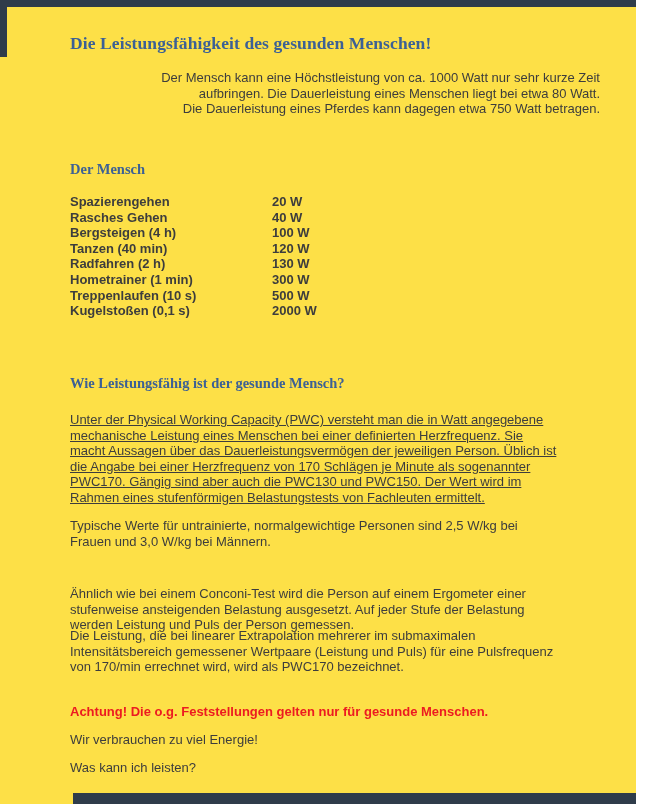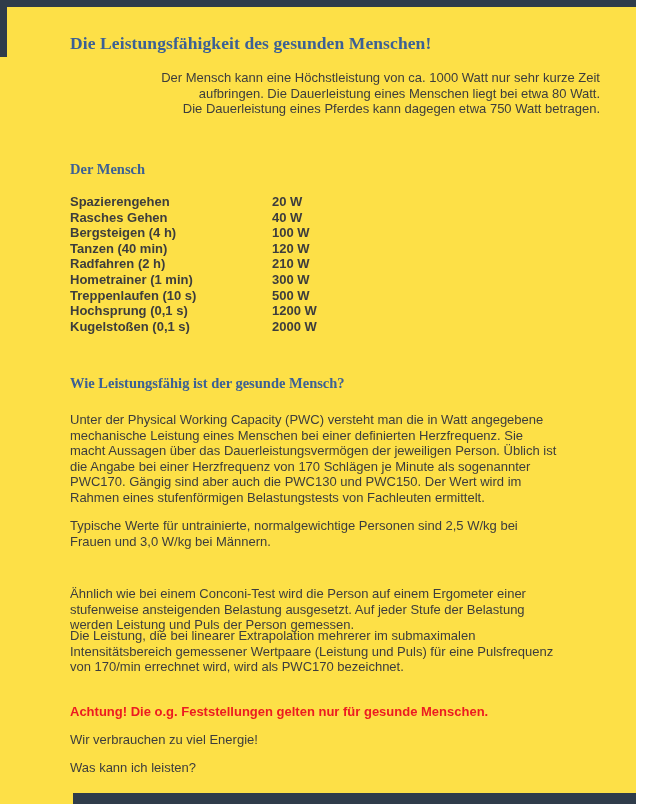--- a/index.html
+++ b/index.html
@@ -41,21 +41,21 @@
 
   .body-par {
     margin: 0;
     width: 530px;
     font-size: 13px;
     line-height: 15.6px;
     white-space: pre-line;
     color: #3d3d3d;
   }
   .p-intro { top: 70px; text-align: right; }
-  .p-pwc0  { top: 412px; }
+  .p-pwc0  { top: 412px; text-decoration: underline; }
   .p-pwc1  { top: 518px; }
   .p-pwc2  { top: 586px; }
   .p-pwc3  { top: 628px; }
 
   .activity-table { top: 194px; width: 380px; }
   .t-row { position: relative; height: 15.6px; font-weight: bold; font-size: 13px; line-height: 15.6px; }
   .t-row .act { position: absolute; left: 0; white-space: nowrap; }
   .t-row .val { position: absolute; left: 202px; white-space: nowrap; text-align: right; }
 
   .warning {
@@ -99,33 +99,29 @@
     <div class="t-row">
       <span class="act">Bergsteigen (4 h)</span>
       <span class="val">100 W</span>
     </div>
     <div class="t-row">
       <span class="act">Tanzen (40 min)</span>
       <span class="val">120 W</span>
     </div>
     <div class="t-row">
       <span class="act">Radfahren (2 h)</span>
-      <span class="val">210 W</span>
+      <span class="val">130 W</span>
     </div>
     <div class="t-row">
       <span class="act">Hometrainer (1 min)</span>
       <span class="val">300 W</span>
     </div>
     <div class="t-row">
       <span class="act">Treppenlaufen (10 s)</span>
       <span class="val">500 W</span>
-    </div>
-    <div class="t-row">
-      <span class="act">Hochsprung (0,1 s)</span>
-      <span class="val">1200 W</span>
     </div>
     <div class="t-row">
       <span class="act">Kugelstoßen (0,1 s)</span>
       <span class="val">2000 W</span>
     </div>
   </div>
 
   <h2 class="abs section-heading h-pwc">Wie Leistungsfähig ist der gesunde Mensch?</h2>
 
   <p class="abs body-par p-pwc0">Unter der Physical Working Capacity (PWC) versteht man die in Watt angegebene

